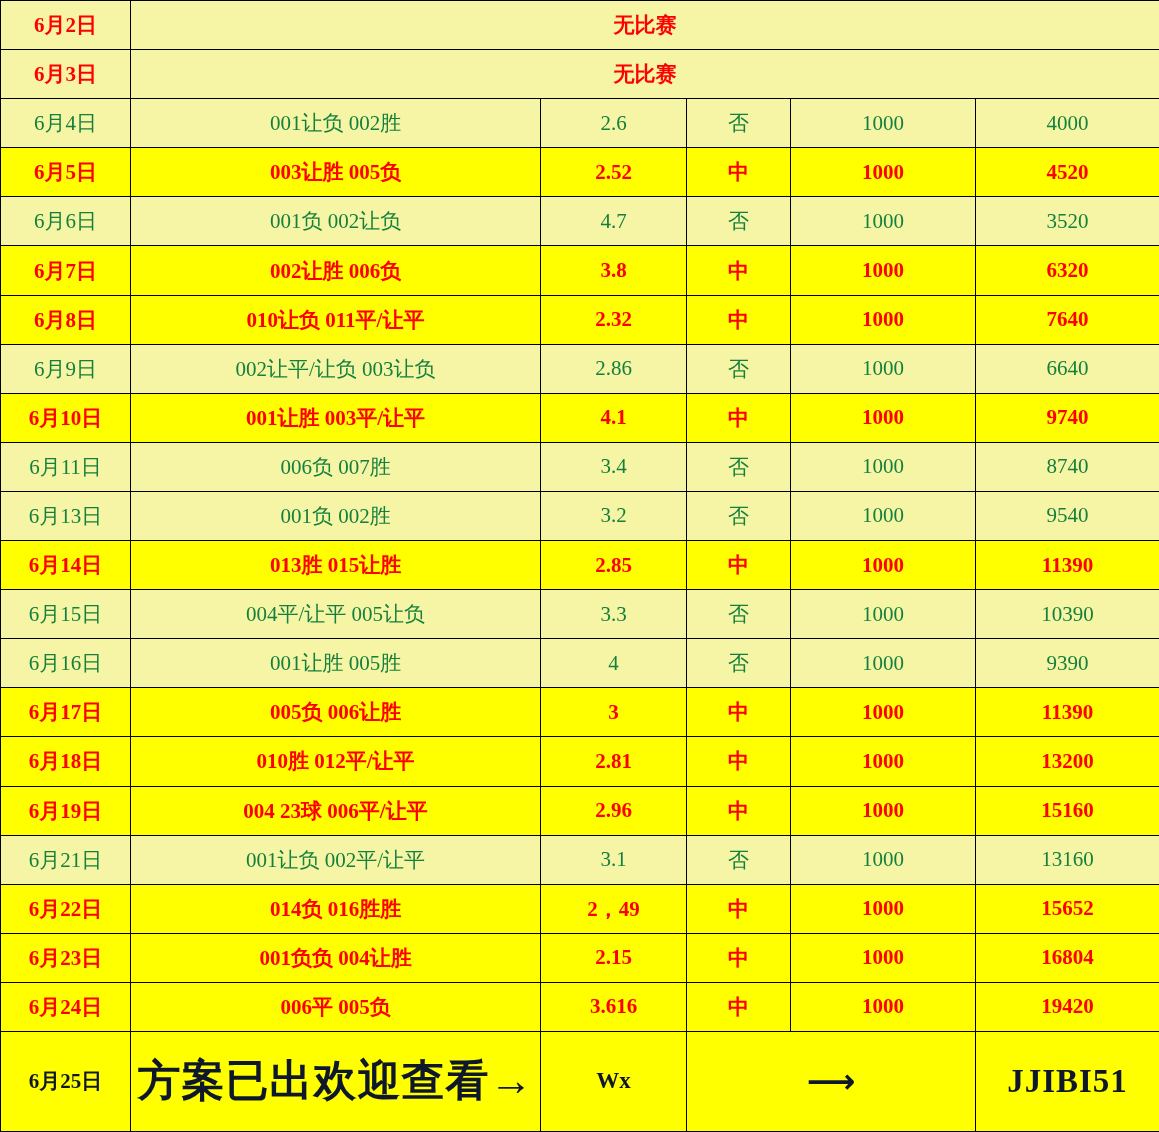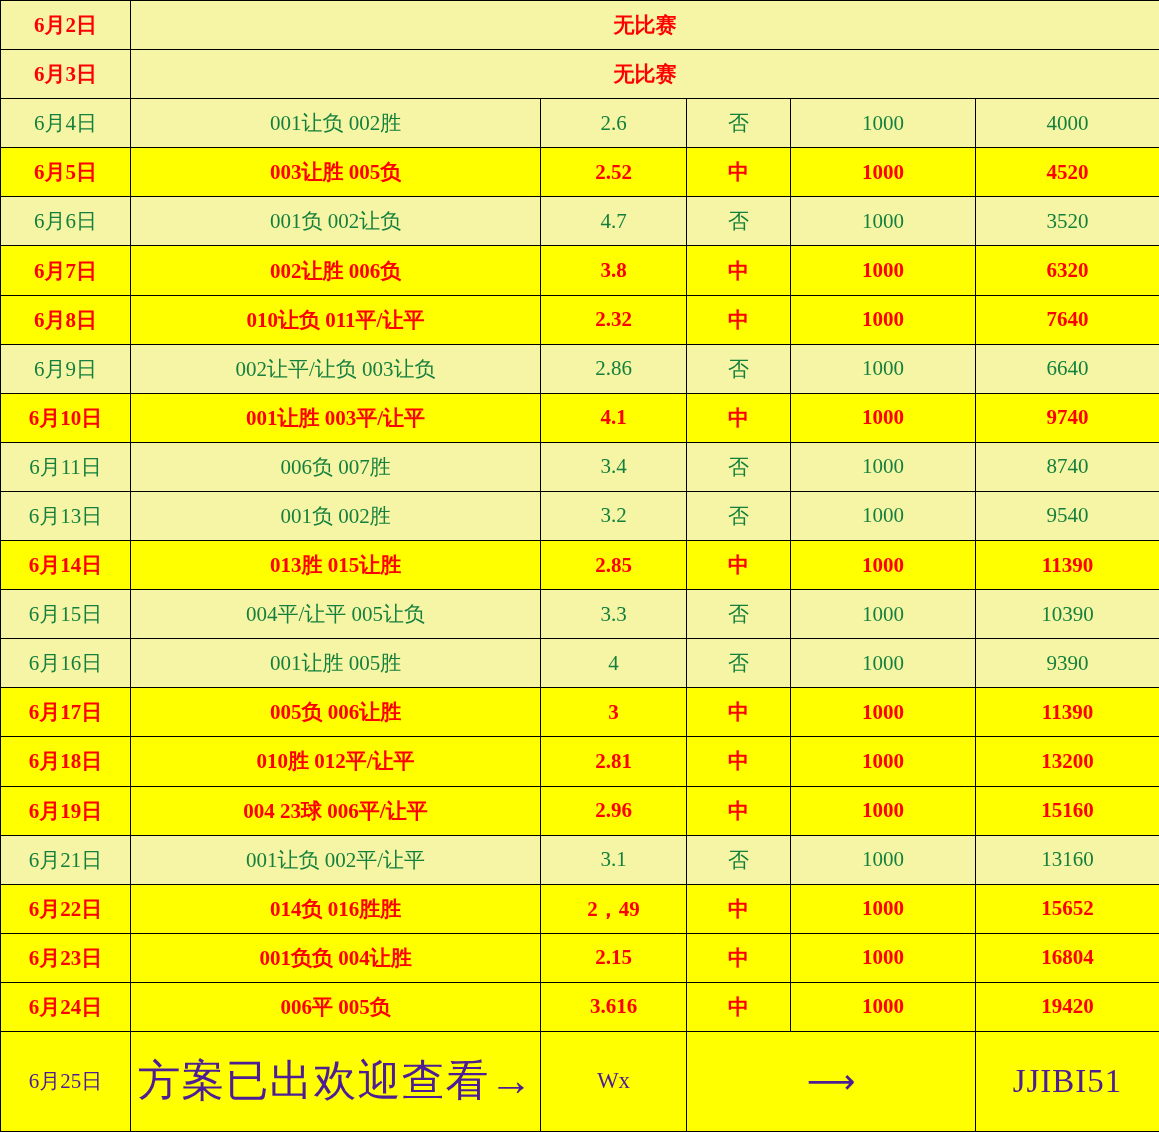--- a/index.html
+++ b/index.html
@@ -46,22 +46,22 @@
 
   tr.red td     { color: #ff0000; font-weight: bold; }
   tr.black td   { color: #15803d; font-weight: normal; }
 
   td.nomatch {
     font-size: 21px;
   }
   
   tr.promo td {
     background: #ffff00;
-    color: #4c1d95;
-    font-weight: normal;
+    color: #0f172a;
+    font-weight: bold;
   }
   tr.promo td.date-cell {
     font-size: 21px;
   }
   tr.promo td.promo-text {
     font-size: 43px;
     letter-spacing: 1px;
   }
   tr.promo td.promo-wx {
     font-size: 23px;

